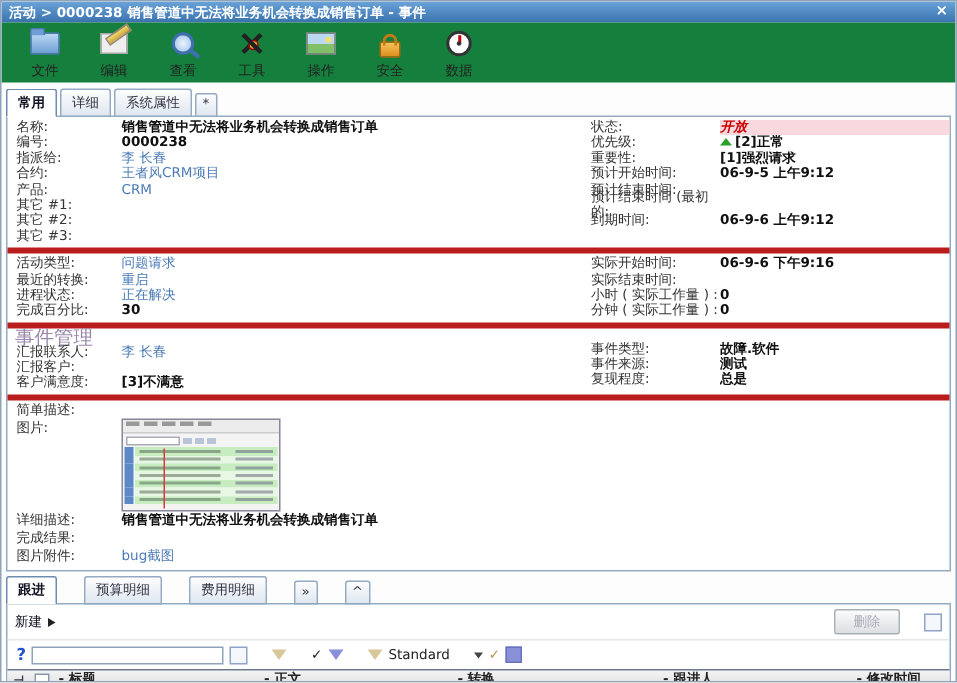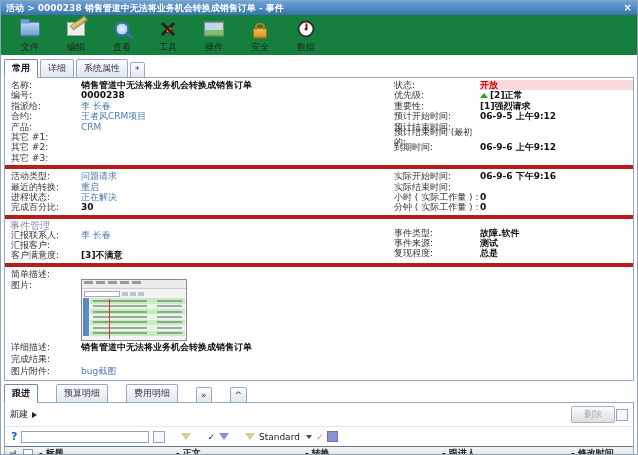--- a/index.html
+++ b/index.html
@@ -43,23 +43,23 @@
   .band + .band{border-top:4px solid #b91c1c;}
   .bleft{width:383px;flex:none;padding:2px 0;}
   .bright{flex:1;padding:2px 0;}
   .frow{display:flex;height:10.4px;line-height:10.4px;align-items:center;}
   .frow .lbl{flex:none;padding-left:6px;color:#333;}
   .bleft .lbl{width:70px;}
   .bright .lbl{width:86px;}
   .frow .val{flex:1;white-space:nowrap;overflow:hidden;}
   .b{font-weight:bold;color:#101010;}
   .link{color:#4a7ab5;cursor:pointer;}
-  .statusval{background:#f9d9de;color:#c00;font-weight:bold;}
+  .statusval{background:#f9d9de;color:#c00;font-weight:bold;font-style:italic;}
   .uparrow{display:inline-block;width:0;height:0;border-left:4px solid transparent;border-right:4px solid transparent;border-bottom:5px solid #2ca02c;margin-right:2px;}
-  .sect{font-size:10px;color:#98a;height:9px;line-height:9px;padding-left:5px;}
+  .sect{font-size:13px;color:#98a;height:9px;line-height:9px;padding-left:5px;}
   .padtop9{padding-top:9px;}
   
   .imgrow{display:flex;}
   .imgrow .lbl{width:70px;flex:none;padding-left:6px;}
   .thumb{width:104px;height:60px;border:1px solid #889;background:#f4f4f4;position:relative;overflow:hidden;cursor:pointer;}
   .th-menu{height:6px;background:#ececec;border-bottom:1px solid #ccc;display:flex;gap:3px;padding:1px 2px;}
   .th-menu i{width:9px;height:3px;background:#999;}
   .th-tb{height:7px;display:flex;gap:2px;padding:1px 2px;align-items:center;}
   .th-tb .inp{width:34px;height:4px;border:1px solid #aab;background:#fff;}
   .th-tb i{width:6px;height:4px;background:#b8c4d8;}
@@ -69,32 +69,32 @@
   .th-row.alt .bar{background:#e8f6e4;}
   .th-row .bar:before{content:"";position:absolute;left:3px;top:1.5px;right:40%;height:2px;background:rgba(90,110,90,.55);}
   .th-row .bar:after{content:"";position:absolute;right:3px;top:1.5px;width:26%;height:2px;background:rgba(90,90,120,.5);}
   .th-red{position:absolute;left:27px;top:19px;bottom:1px;width:0;border-left:1px solid #e03838;}
   
   .btabs{display:flex;gap:18px;align-items:flex-end;padding:3px 0 0 3px;margin-bottom:-1px;position:relative;z-index:2;}
   .gridpanel{margin:0 3px;border:1px solid #93aac2;background:#fff;position:relative;z-index:1;}
   .newrow{display:flex;align-items:center;padding:3px 5px;border-bottom:1px solid #e6e6e6;}
   .newlbl{color:#112;cursor:pointer;}
   .tri-r{display:inline-block;width:0;height:0;border-top:3px solid transparent;border-bottom:3px solid transparent;border-left:5px solid #222;margin-left:4px;}
-  .newrow .right{margin-left:auto;display:flex;gap:1px;align-items:center;}
+  .newrow .right{margin-left:auto;display:flex;gap:16px;align-items:center;}
   .btn-dis{border:1px solid #a8b0b8;background:linear-gradient(#fbfbfb,#dcdfe2);color:#aab;padding:1px 12px;border-radius:2px;}
   .sqo{width:10px;height:10px;border:1px solid #8fa4c8;background:#f4f7fb;}
   .filterrow{display:flex;align-items:center;gap:4px;padding:3px 5px 3px 6px;}
   .qm{color:#2255cc;font-weight:bold;font-size:11px;}
   .filter-input{width:128px;height:12px;border:1px solid #8fa4b8;font-size:9px;padding:0 2px;box-sizing:border-box;}
   .funnel{width:0;height:0;border-left:5px solid transparent;border-right:5px solid transparent;border-top:7px solid #d9c79b;display:inline-block;cursor:pointer;}
   .funnel.blue{border-top-color:#8890d8;}
   .chk{color:#b09850;font-weight:bold;cursor:pointer;}
   .chk.dark{color:#222;}
   .sqf{width:9px;height:9px;background:#8890d8;border:1px solid #6a72c0;cursor:pointer;}
-  .std{display:flex;align-items:center;gap:6px;cursor:pointer;color:#222;}
+  .std{display:flex;align-items:center;gap:16px;cursor:pointer;color:#222;}
   .caret{display:inline-block;width:0;height:0;border-left:3px solid transparent;border-right:3px solid transparent;border-top:4px solid #444;}
   .gap8{width:8px;}
   
   .ghead{display:flex;background:linear-gradient(#f4f4f4,#dcdcdc);border-top:1px solid #69788a;border-bottom:1px solid #b8c0c8;font-weight:bold;color:#222;height:13px;line-height:13px;}
   .grow{display:flex;height:12.6px;line-height:12.6px;border-bottom:1px solid #f0f0f0;}
   .c-ar{width:15px;flex:none;text-align:center;color:#1a3f8f;font-size:7px;cursor:pointer;}
   .c-cb{width:16px;flex:none;display:flex;align-items:center;justify-content:center;}
   .cbx{width:8px;height:8px;border:1px solid #8898a8;background:#fff;}
   .c-title{width:134px;flex:none;padding-left:3px;overflow:hidden;white-space:nowrap;}
   .c-body{width:126px;flex:none;padding-left:3px;}

